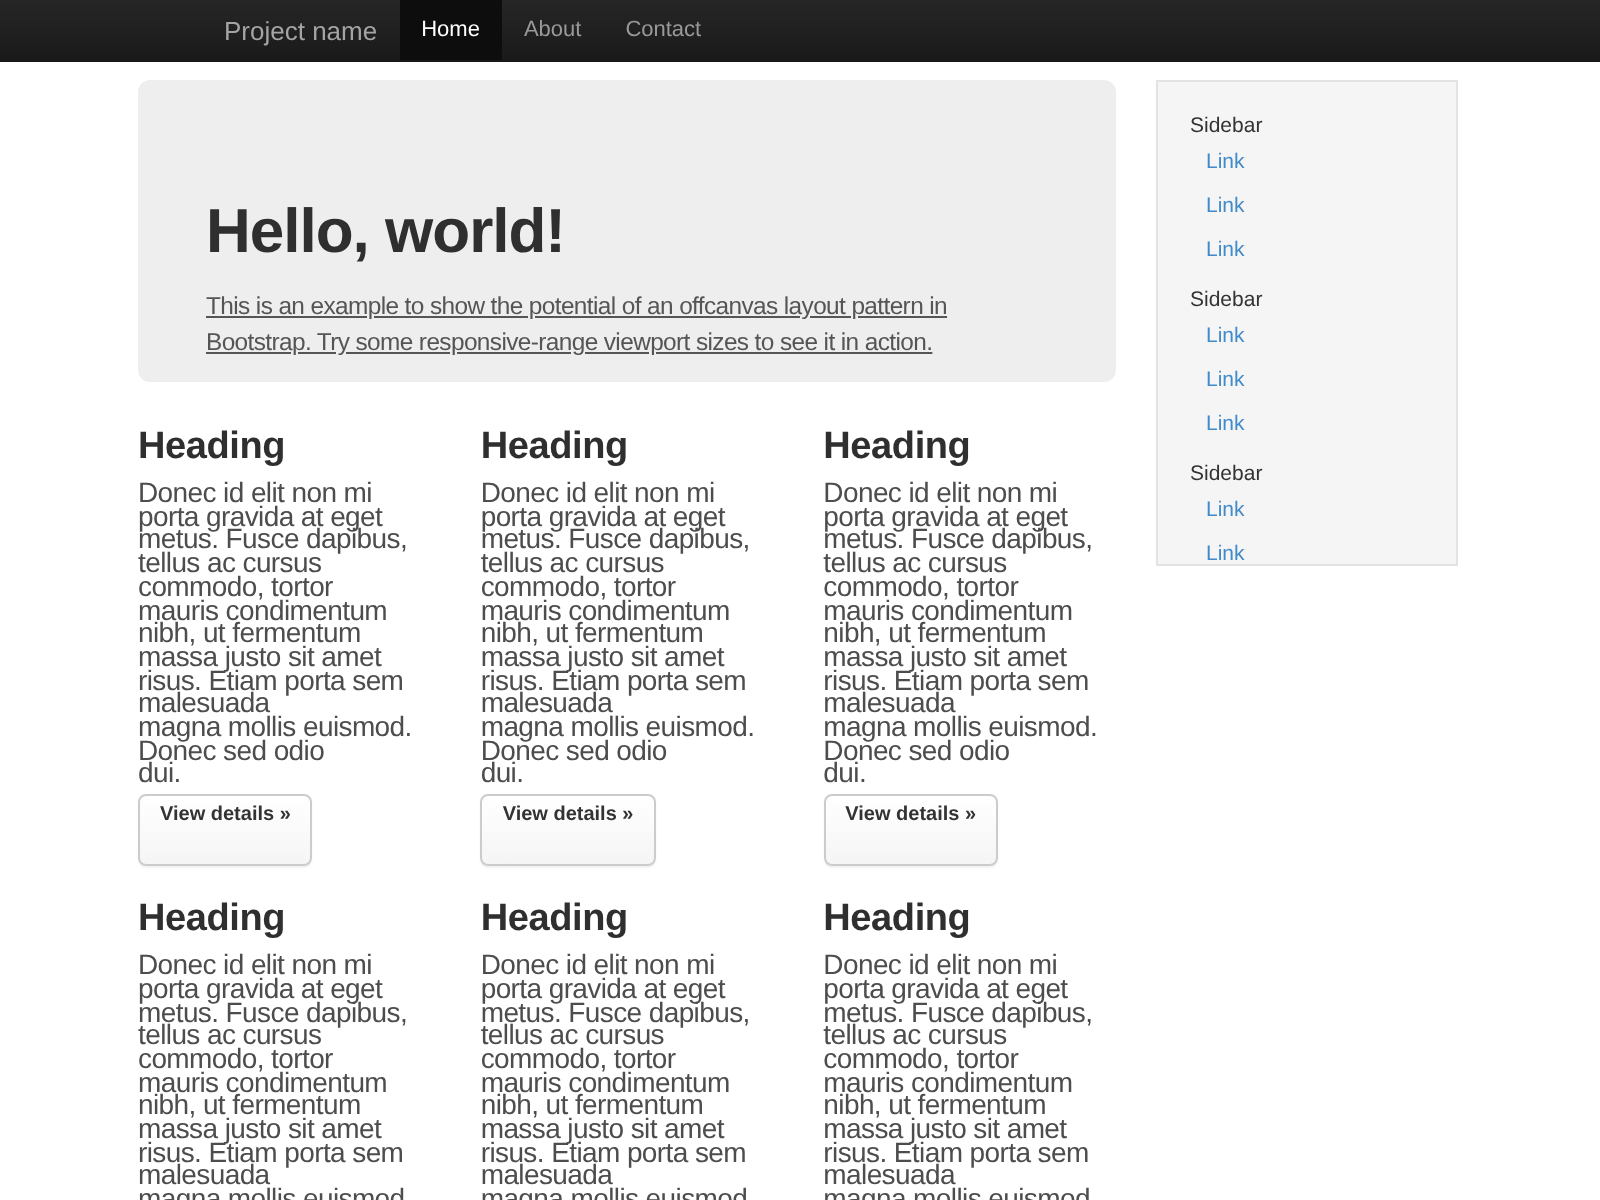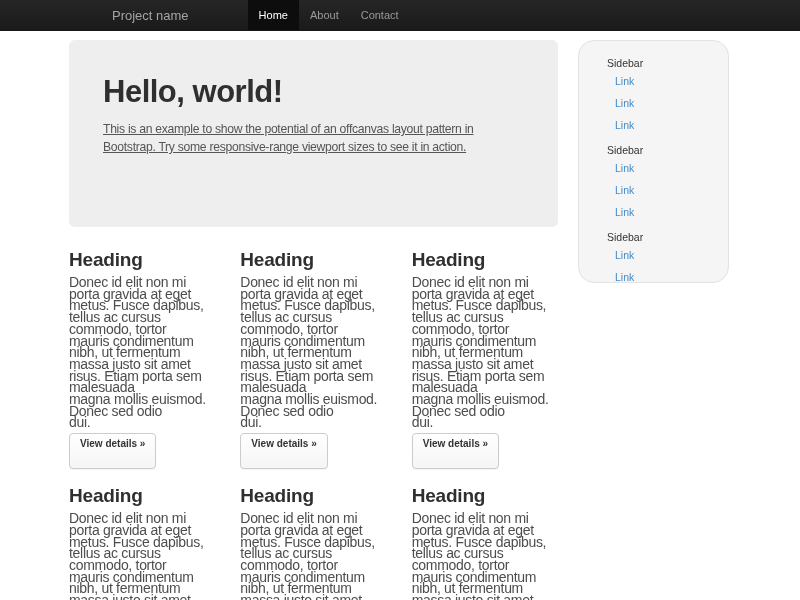--- a/index.html
+++ b/index.html
@@ -15,39 +15,39 @@
   a{text-decoration:none;}
 
   
   .navbar{height:31px;width:800px;display:flex;align-items:stretch;
     background:linear-gradient(var(--navbar-bg-top),var(--navbar-bg-bottom));
     border-bottom:1px solid rgba(0,0,0,.35);padding-left:112px;}
   .brand{color:#a4a4a4;font-size:13px;display:flex;align-items:center;margin-right:11px;}
   .navbar-menu{display:flex;align-items:stretch;}
   .navbar-menu a{color:var(--navbar-fg);font-size:11px;display:flex;align-items:center;
     padding:0 11px;}
-  .navbar-menu a.active{color:var(--navbar-active-fg);background:var(--navbar-active-bg);margin-left:48px;}
+  .navbar-menu a.active{color:var(--navbar-active-fg);background:var(--navbar-active-bg);}
 
   
   .container{width:660px;margin-left:69px;}
   .main{display:flex;margin-top:9px;}
   .content-col{width:489px;margin-right:20px;}
   .sidebar-col{width:151px;}
 
   
-  .jumbotron{background:var(--jumbotron-bg);border-radius:6px;height:187px;
-    padding:36px 34px 0 34px;overflow:hidden;}
+  .jumbotron{background:var(--jumbotron-bg);border-radius:6px;height:151px;
+    padding:60px 34px 0 34px;overflow:hidden;}
   .jumbotron h1{font-size:31px;line-height:32px;font-weight:bold;color:#2f2f2f;
     letter-spacing:-0.5px;margin:0 0 12px 0;}
   .jumbotron p{font-size:12.2px;line-height:18px;color:var(--text-mid);
     letter-spacing:-0.3px;white-space:pre-line;text-decoration:underline;}
 
   
   .sidebar-box{background:var(--sidebar-bg);border:1px solid var(--sidebar-border);
-    border-radius:16px;height:243px;padding:8px 16px;overflow:hidden;}
+    border-radius:0;height:243px;padding:8px 4px;overflow:hidden;}
   .sb-header{font-size:10.5px;line-height:13px;color:var(--text-dark);
     padding:0 12px;margin-top:8px;}
   .sb-header:first-child{margin-top:8px;}
   .sb-link{display:block;font-size:10.5px;line-height:13px;color:var(--link-blue);
     padding:4.5px 12px 4.5px 20px;}
 
   
   .card-row{display:flex;gap:25px;}
   .card-row.first{margin-top:14px;}
   .card-row.second{margin-top:8px;}

